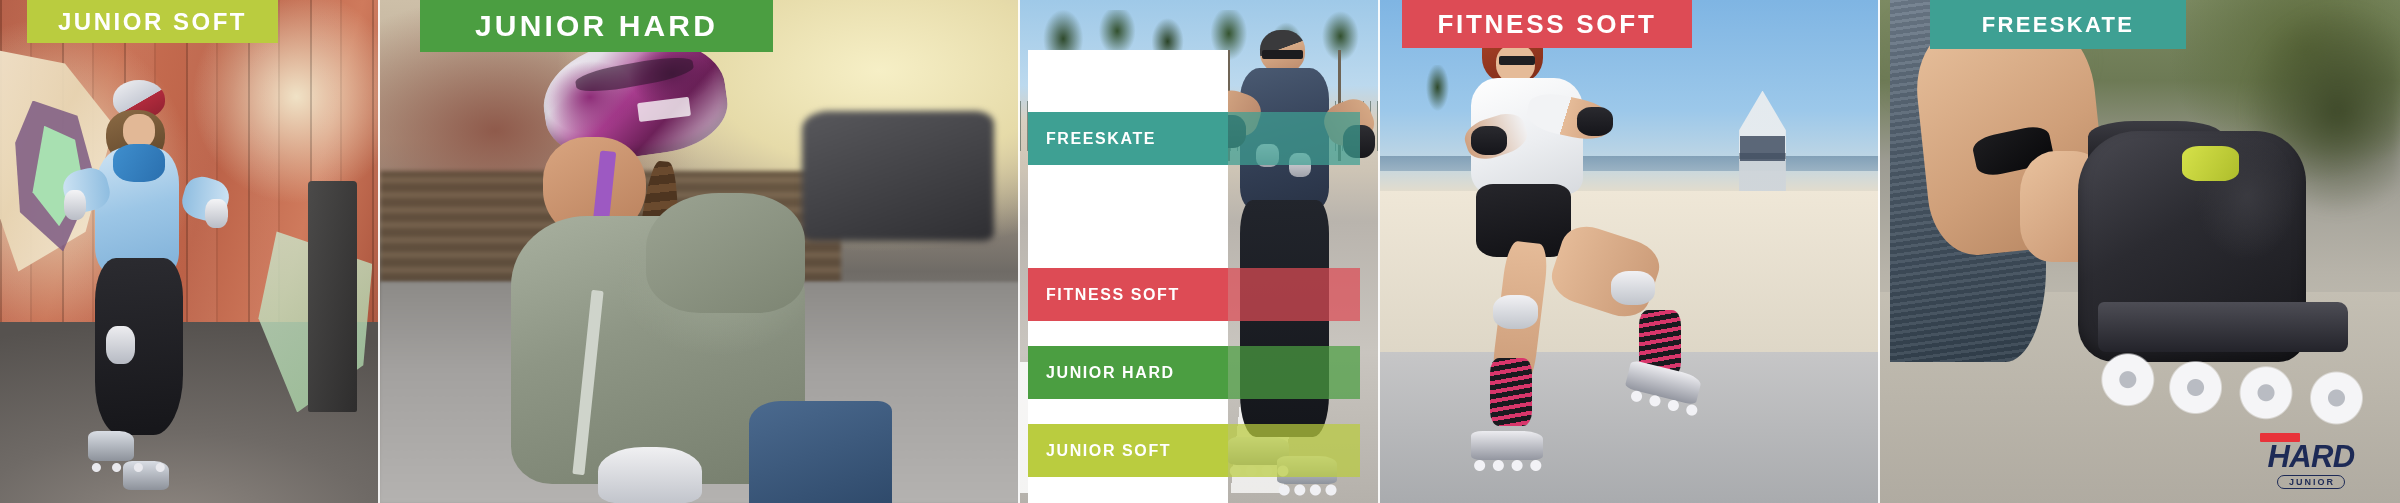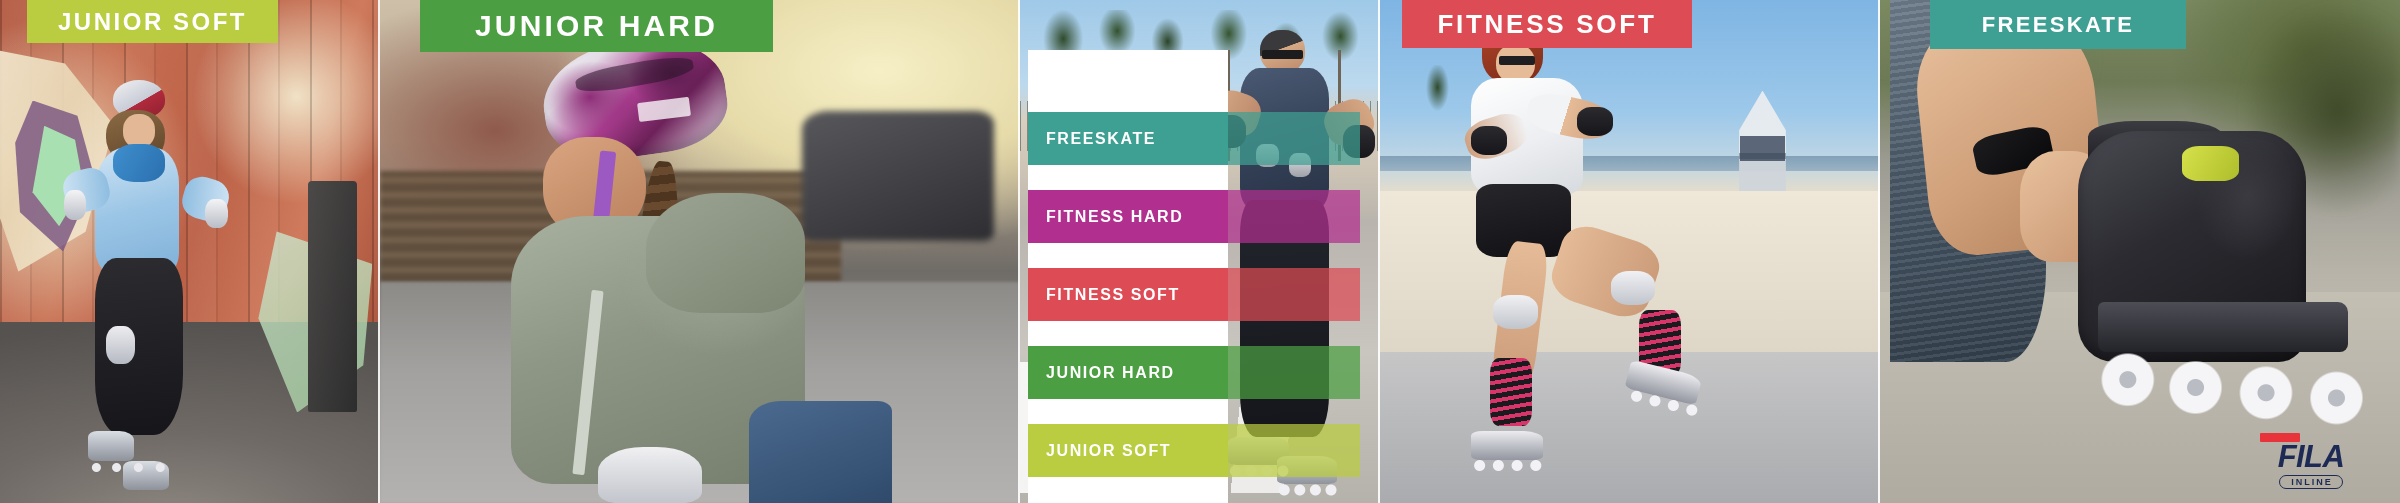--- a/index.html
+++ b/index.html
@@ -772,27 +772,20 @@
     <div class="legend-rows">
 
       <div class="legend-row" style="top:62px;height:53px;">
         <div class="swatch">
           <div class="solid" style="background:#3ea093;"></div>
           <div class="wash" style="background:#3ea093;"></div>
         </div>
         <span class="rowlabel">FREESKATE</span>
       </div>
 
-      <div class="legend-row" style="top:140px;height:53px;">
-        <div class="swatch">
-          <div class="solid" style="background:#b12f8f;"></div>
-          <div class="wash" style="background:#b12f8f;"></div>
-        </div>
-        <span class="rowlabel">FITNESS HARD</span>
-      </div>
 
       <div class="legend-row" style="top:218px;height:53px;">
         <div class="swatch">
           <div class="solid" style="background:#dd4b55;"></div>
           <div class="wash" style="background:#dd4b55;"></div>
         </div>
         <span class="rowlabel">FITNESS SOFT</span>
       </div>
 
       <div class="legend-row" style="top:296px;height:53px;">
@@ -864,22 +857,22 @@
       <div class="frame"></div>
       <div class="wheelrow"></div>
       <div class="wheelhubs"></div>
     </div>
     <div class="banner">
       <span>FREESKATE</span>
     </div>
 
     <div class="fila-logo">
       <div class="fila-bar"></div>
-      <div class="fila-word">FILA</div>
-      <div class="fila-sub">INLINE</div>
+      <div class="fila-word">HARD</div>
+      <div class="fila-sub">JUNIOR</div>
     </div>
   </div>
 
   <div class="seam" style="left:378px;"></div>
   <div class="seam" style="left:1018px;"></div>
   <div class="seam" style="left:1378px;"></div>
   <div class="seam" style="left:1878px;"></div>
 </div>
 
 </body></html>

